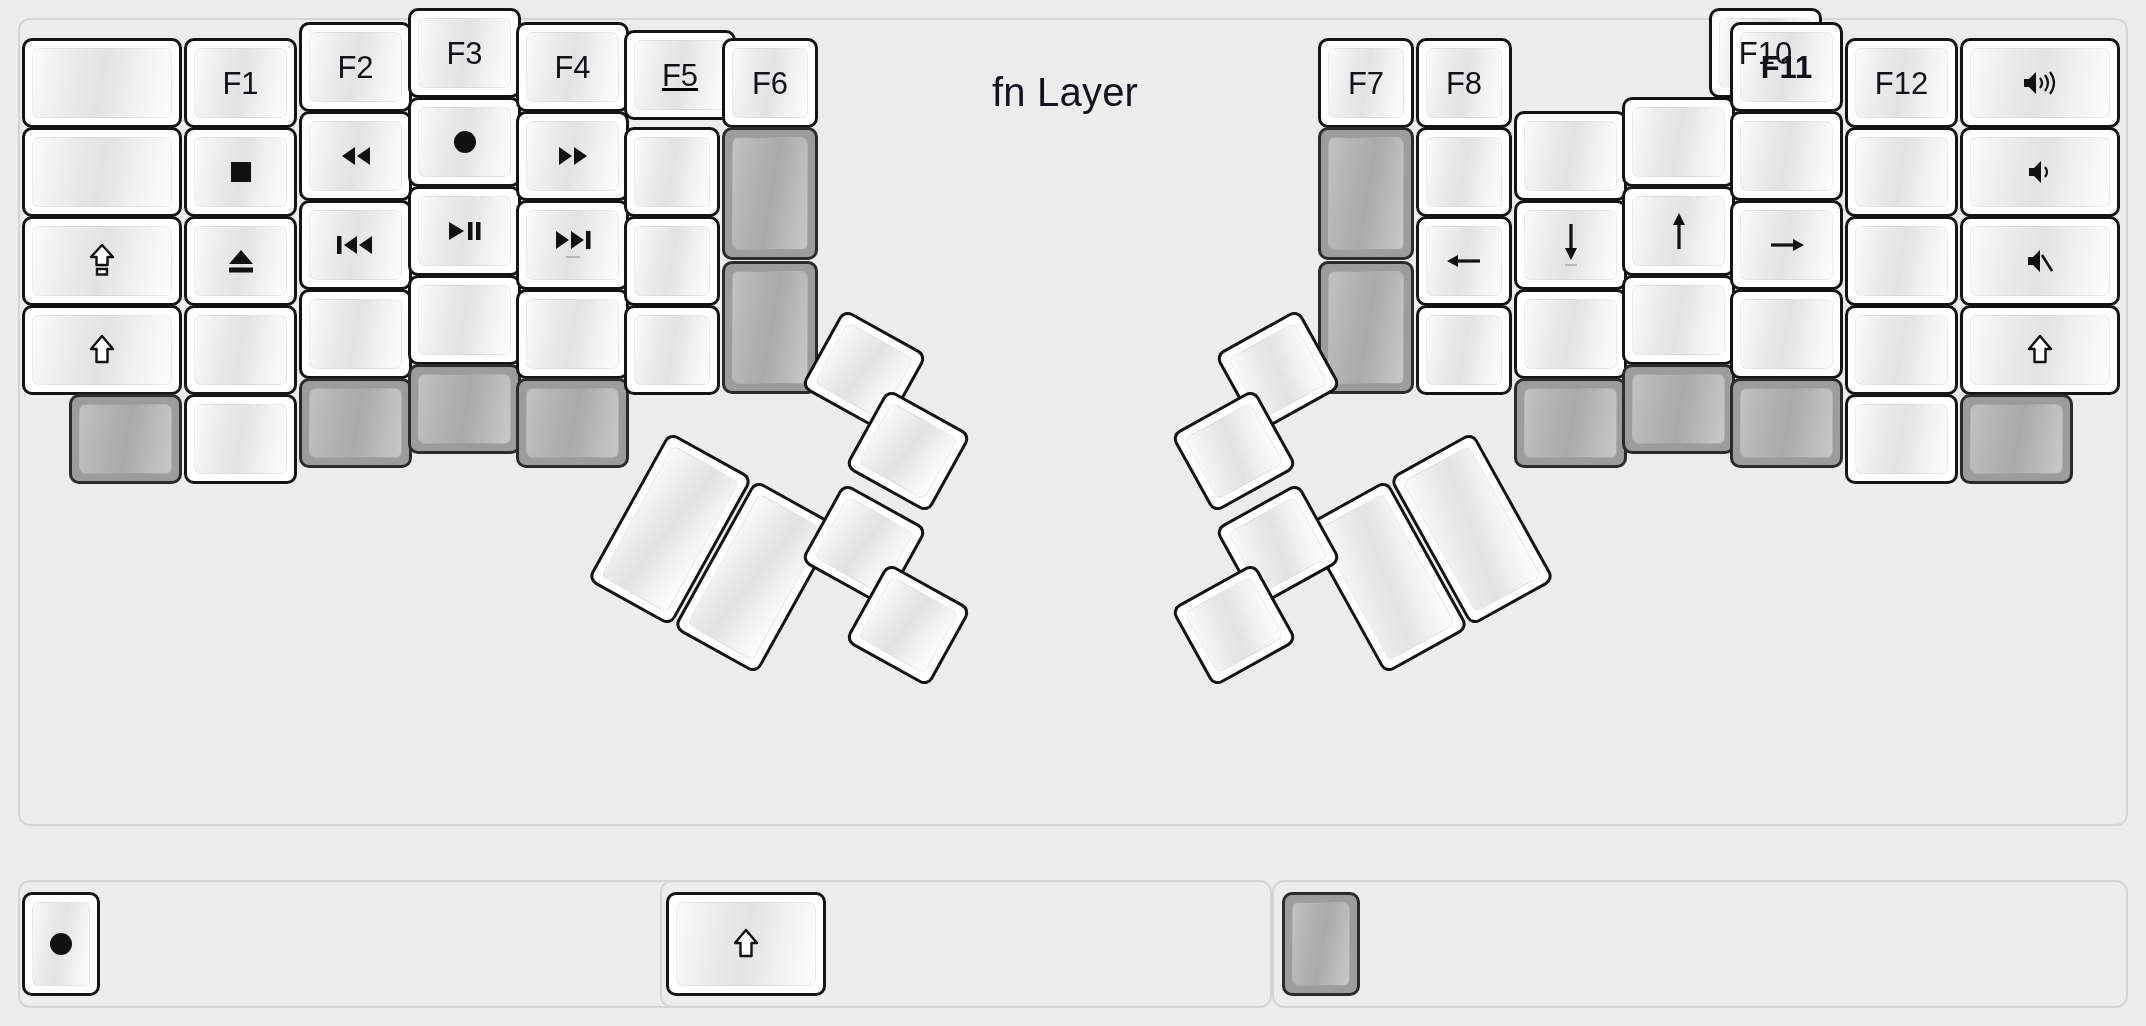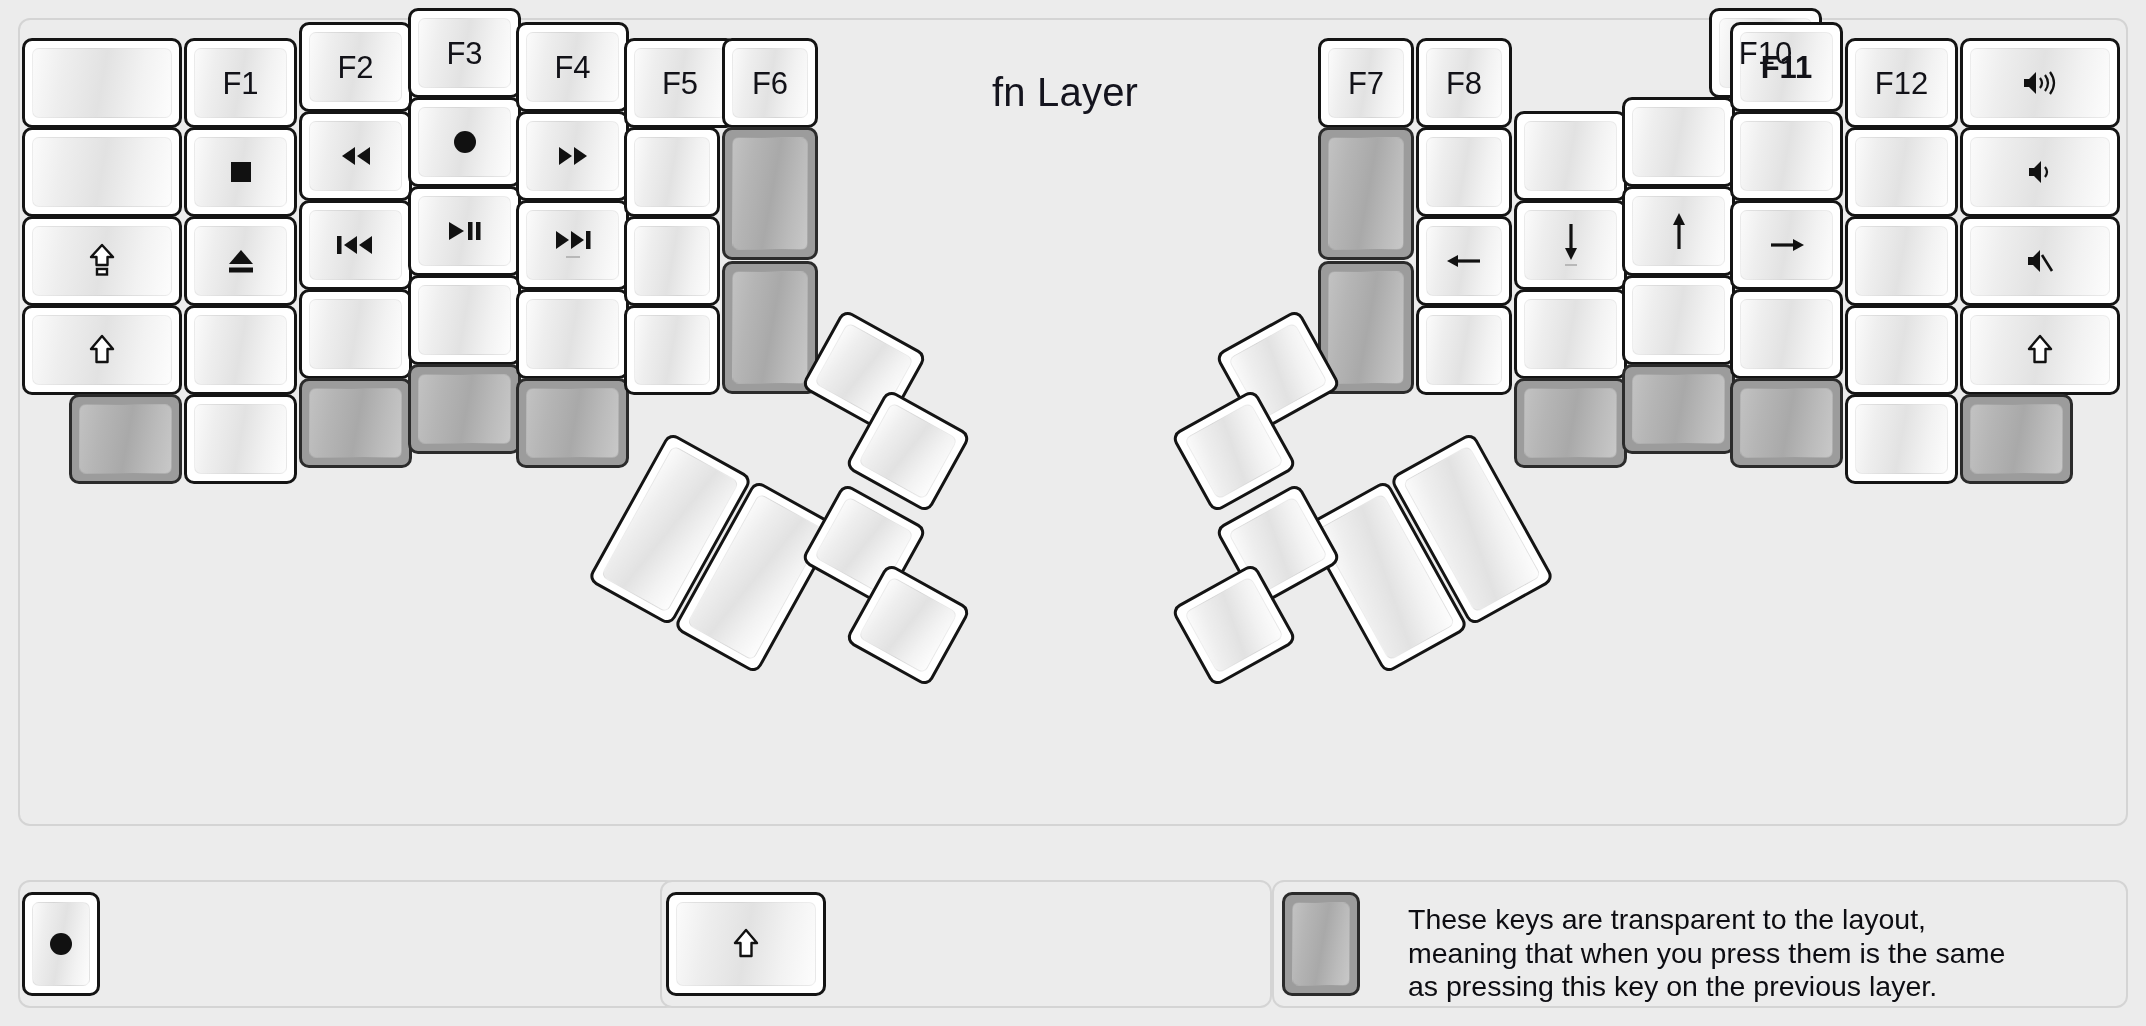--- a/index.html
+++ b/index.html
@@ -233,21 +233,21 @@
         </svg>
     </span>
   </div>
   <div class="key" style="left:516px;top:289px;width:113px;height:90px;">
     <div class="cap"></div>
   </div>
   <div class="key trans" style="left:516px;top:378px;width:113px;height:90px;">
     <div class="cap"></div>
   </div>
 
-  <div class="key" style="left:624px;top:38px;width:112px;height:90px;">
+  <div class="key" style="left:624px;top:30px;width:112px;height:90px;text-decoration:underline;">
     <div class="cap"></div>
     <span class="lbl">F5</span>
   </div>
   <div class="key" style="left:624px;top:127px;width:96px;height:90px;">
     <div class="cap"></div>
   </div>
   <div class="key" style="left:624px;top:216px;width:96px;height:90px;">
     <div class="cap"></div>
   </div>
   <div class="key" style="left:624px;top:305px;width:96px;height:90px;">
@@ -475,17 +475,14 @@
       <svg class="ic" width="28" height="32" viewBox="0 0 28 32">
           <path d="M14 2 L25 15 H19.5 V28 H8.5 V15 H3 Z" fill="#fff" stroke="#111" stroke-width="2.4" stroke-linejoin="round"></path>
         </svg>
     </span>
   </div>
 
   <div class="legend-box" style="left:1272px;top:880px;width:856px;height:128px;"></div>
   <div class="key trans" style="left:1282px;top:892px;width:78px;height:104px;">
     <div class="cap"></div>
   </div>
-  <div class="legend-text" style="left:1408px;top:903px;width:720px;">These keys are transparent to the layout,
-meaning that when you press them is the same
-as pressing this key on the previous layer.</div>
 
 </div>
 
 </body></html>

